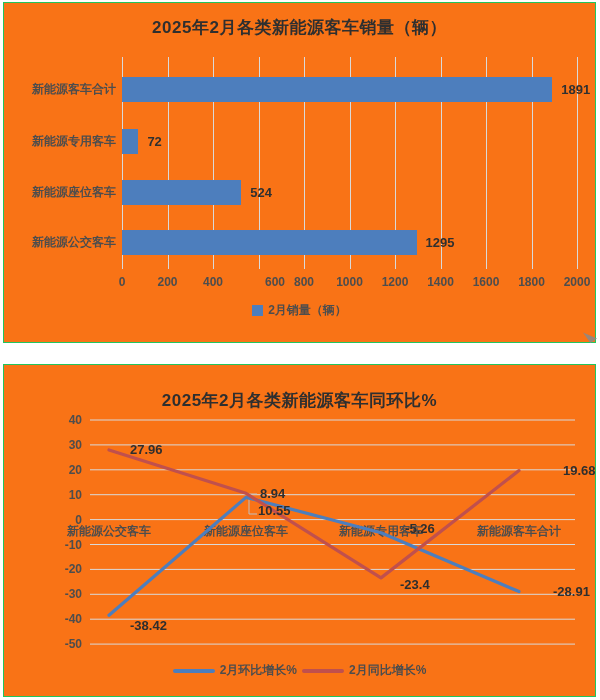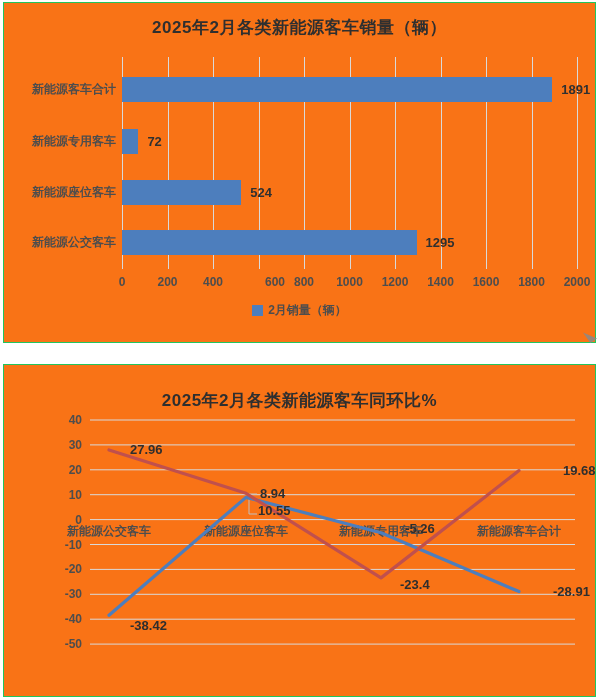--- a/index.html
+++ b/index.html
@@ -113,15 +113,21 @@
       <text x="126" y="264.7658" text-anchor="start" class="dlabel">-38.42</text>
       <text x="256" y="132.8394" text-anchor="start" class="dlabel">8.94</text>
       <text x="416" y="168.19740000000002" text-anchor="middle" class="dlabel">-5.26</text>
       <text x="549" y="231.0859" text-anchor="start" class="dlabel">-28.91</text>
       <polyline points="105,84.9796 242,128.3305 377,212.866 515,105.5968" fill="none" stroke="#c0504d" stroke-width="3.2" stroke-linejoin="round" stroke-linecap="round"></polyline>
       <text x="126" y="89.4796" text-anchor="start" class="dlabel">27.96</text>
       <text x="254" y="149.8305" text-anchor="start" class="dlabel">10.55</text>
       <text x="396" y="224.366" text-anchor="start" class="dlabel">-23.4</text>
       <text x="559" y="110.0968" text-anchor="start" class="dlabel">19.68</text>
     </svg>
+  <div class="legend">
+    <span class="line-swatch" id="mom-swatch" style="background: rgb(77, 126, 189);"></span>
+    <span>2月环比增长%</span>
+    <span class="line-swatch" id="yoy-swatch" style="background: rgb(192, 80, 77);"></span>
+    <span>2月同比增长%</span>
+  </div>
 </section>
 
 <div id="cursor-artifact"></div>
 
 </body></html>

